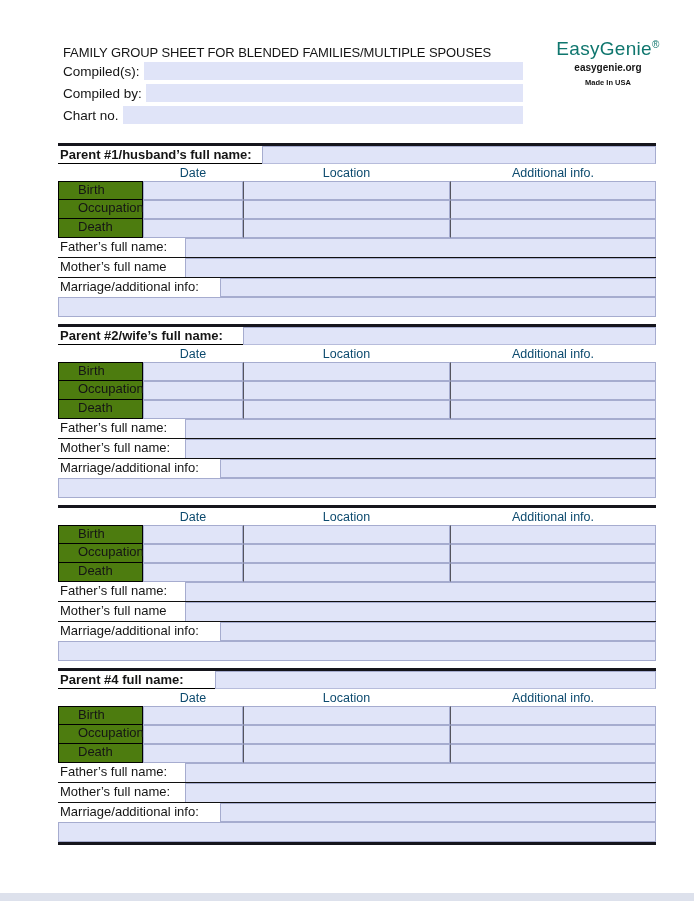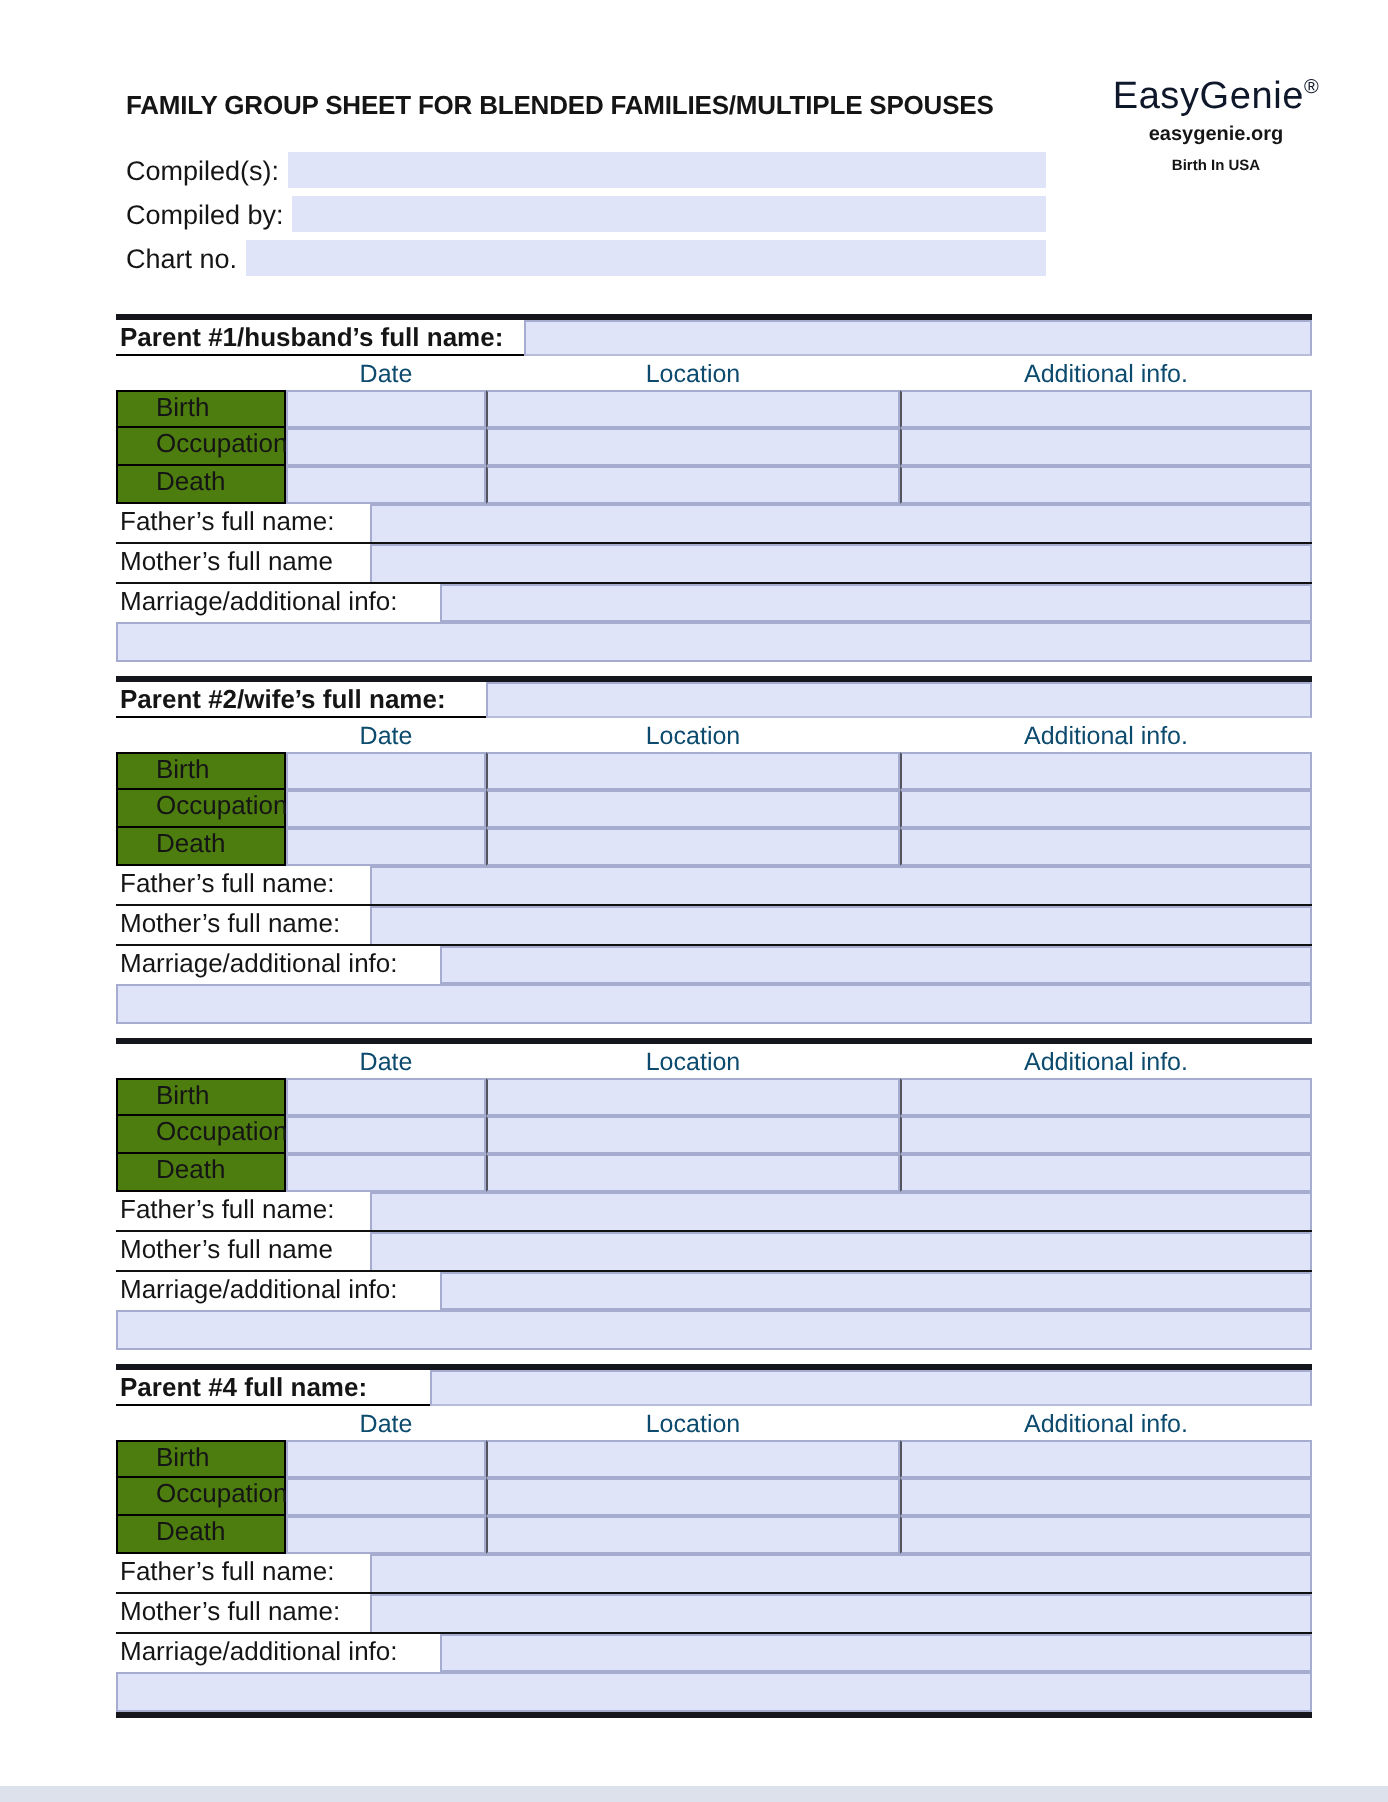--- a/index.html
+++ b/index.html
@@ -6,29 +6,29 @@
   body{
     width:694px;height:901px;position:relative;overflow:hidden;
     background:#ffffff;
     font-family:"Liberation Sans","DejaVu Sans",sans-serif;
     color:#151515;
     -webkit-font-smoothing:antialiased;
   }
   
   .hdr{position:relative;padding:45px 0 0 63px;}
   .title{
-    font-size:13px;font-weight:bold;letter-spacing:-0.1px;
-    width:470px;margin-bottom:16px;white-space:nowrap;
+    font-size:13px;font-weight:normal;letter-spacing:-0.1px;
+    width:470px;margin-bottom:2px;white-space:nowrap;
   }
   .hfields{width:460px;}
   .hfrow{display:flex;align-items:center;margin-bottom:4px;}
   .hflabel{font-size:13.5px;margin-right:4px;white-space:nowrap;}
   .hfield{flex:1;height:18px;background:#e0e4f8;}
   .brand{position:absolute;top:38px;right:12px;width:148px;text-align:center;}
-  .brand-name{font-size:19px;font-weight:300;letter-spacing:0.3px;color:#0f172a;}
+  .brand-name{font-size:19px;font-weight:300;letter-spacing:0.3px;color:#0f766e;}
   .brand-name sup{font-size:10px;}
   .brand-site{font-size:10px;font-weight:bold;margin-top:2px;}
   .brand-made{font-size:7.5px;font-weight:bold;margin-top:5px;}
   
   #sections{margin:19px 0 0 58px;width:598px;}
   .section{border-top:3px solid #15151c;margin-bottom:7px;}
   .section.last{border-bottom:3px solid #15151c;margin-bottom:0;}
   .ptrow{display:flex;height:18px;align-items:stretch;}
   .ptitle{
     background:#fff;font-weight:bold;font-size:13px;line-height:17px;
@@ -88,21 +88,21 @@
     </div>
     <div class="hfrow">
       <span class="hflabel">Chart no.</span>
       <div class="hfield"></div>
     </div>
   </div>
 
   <div class="brand">
     <div class="brand-name"><span>EasyGenie</span><sup>®</sup></div>
     <div class="brand-site">easygenie.org</div>
-    <div class="brand-made">Birth In USA</div>
+    <div class="brand-made">Made In USA</div>
   </div>
 </div>
 
 <div id="sections">
   <div class="section sec-0">
 
     <div class="ptrow">
       <div class="ptitle">Parent #1/husband’s full name:</div>
       <div class="ptfield"></div>
     </div>

